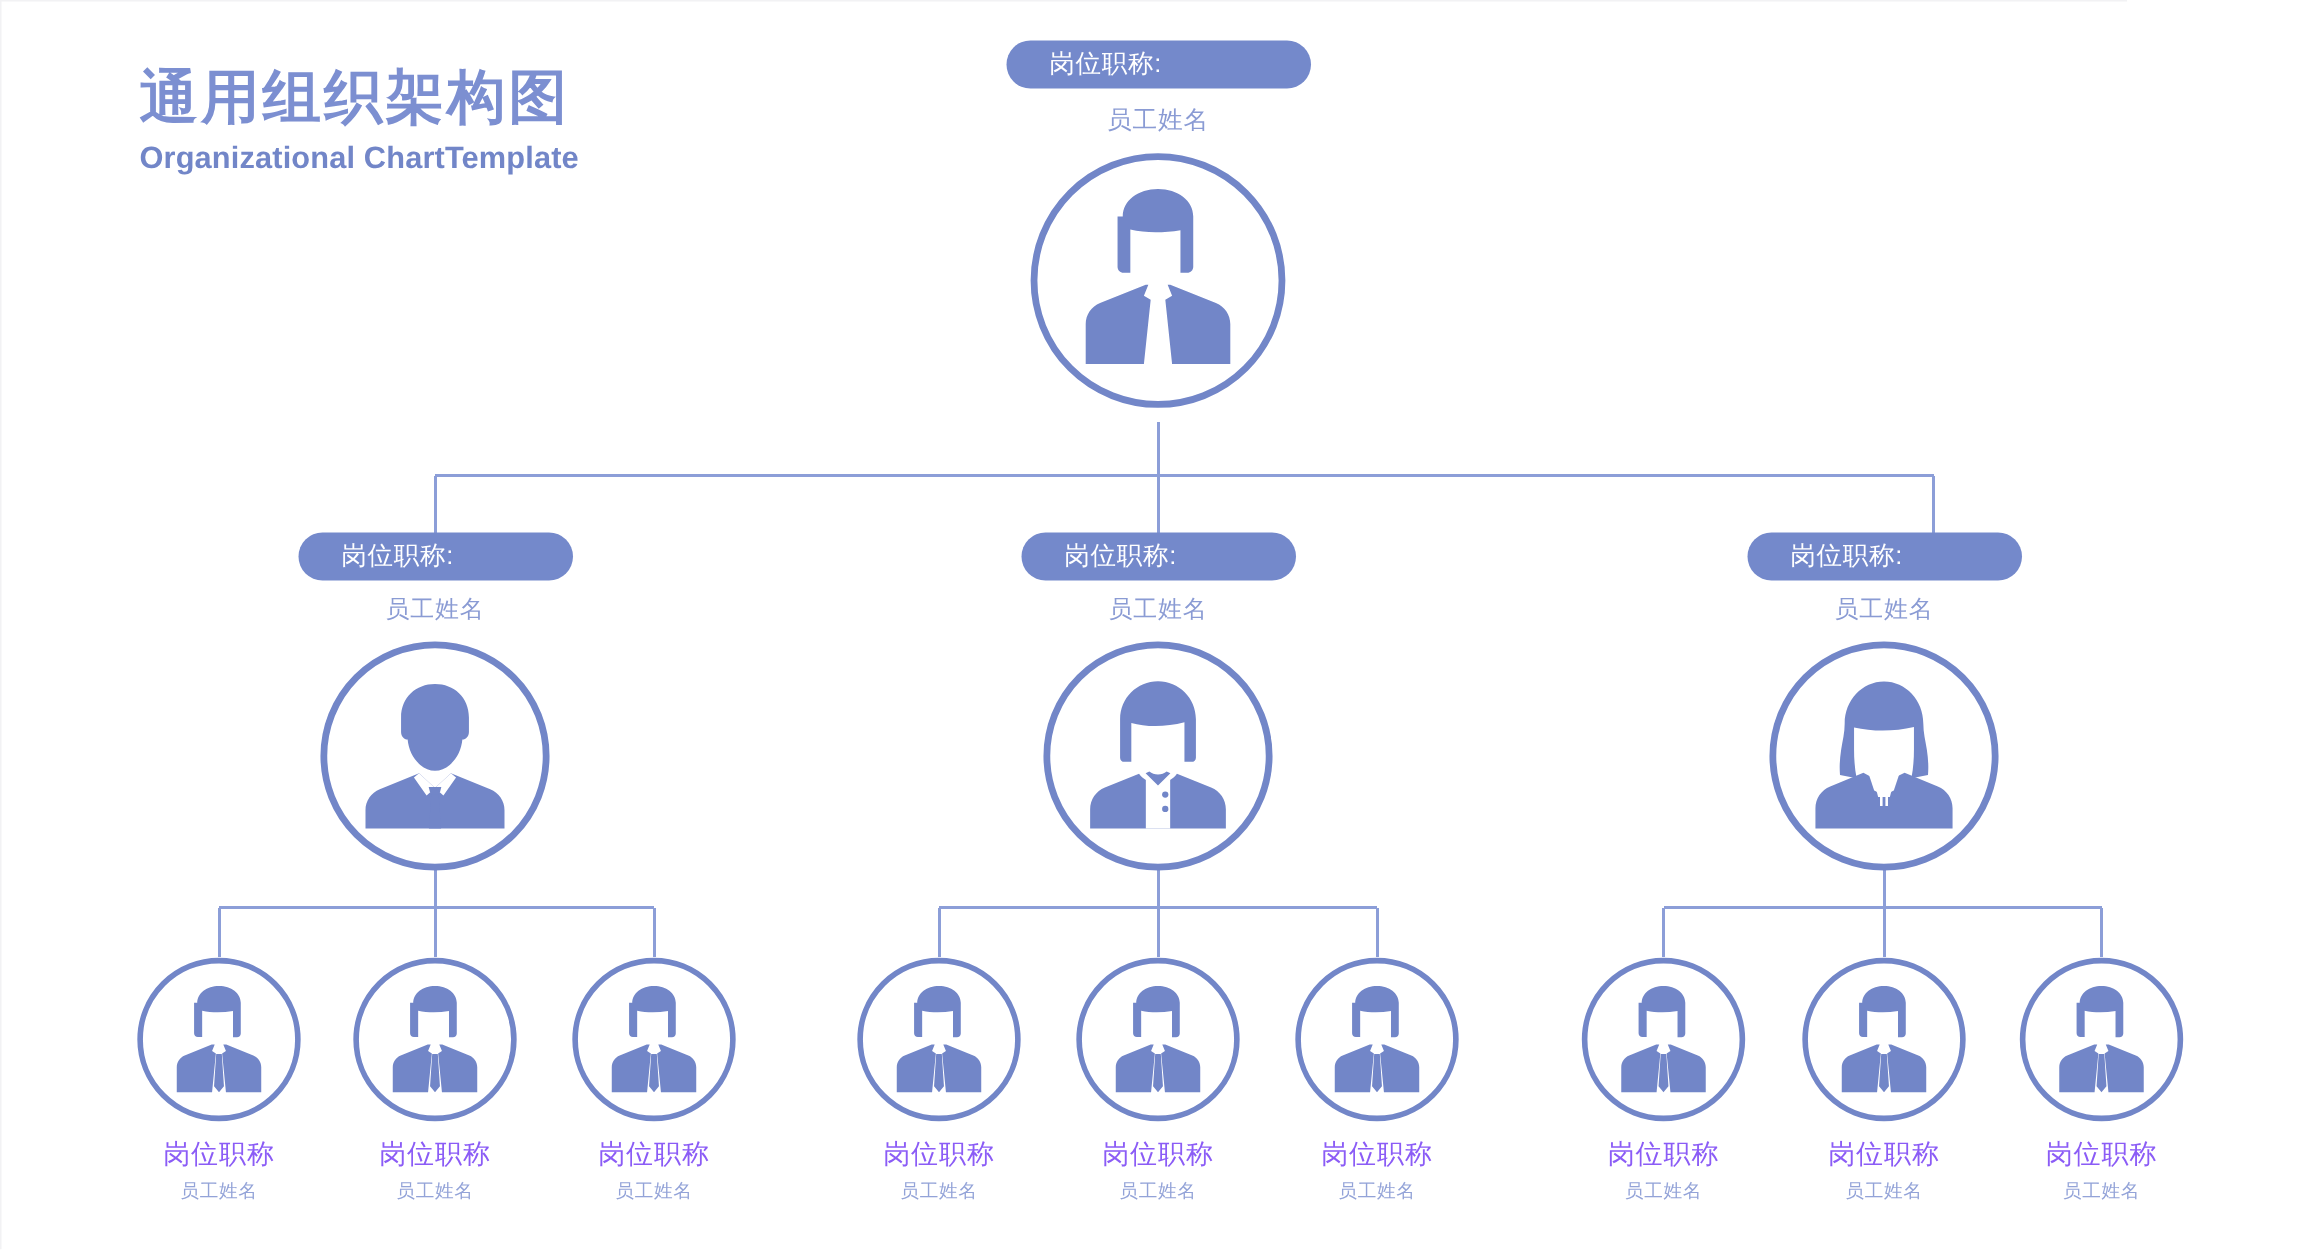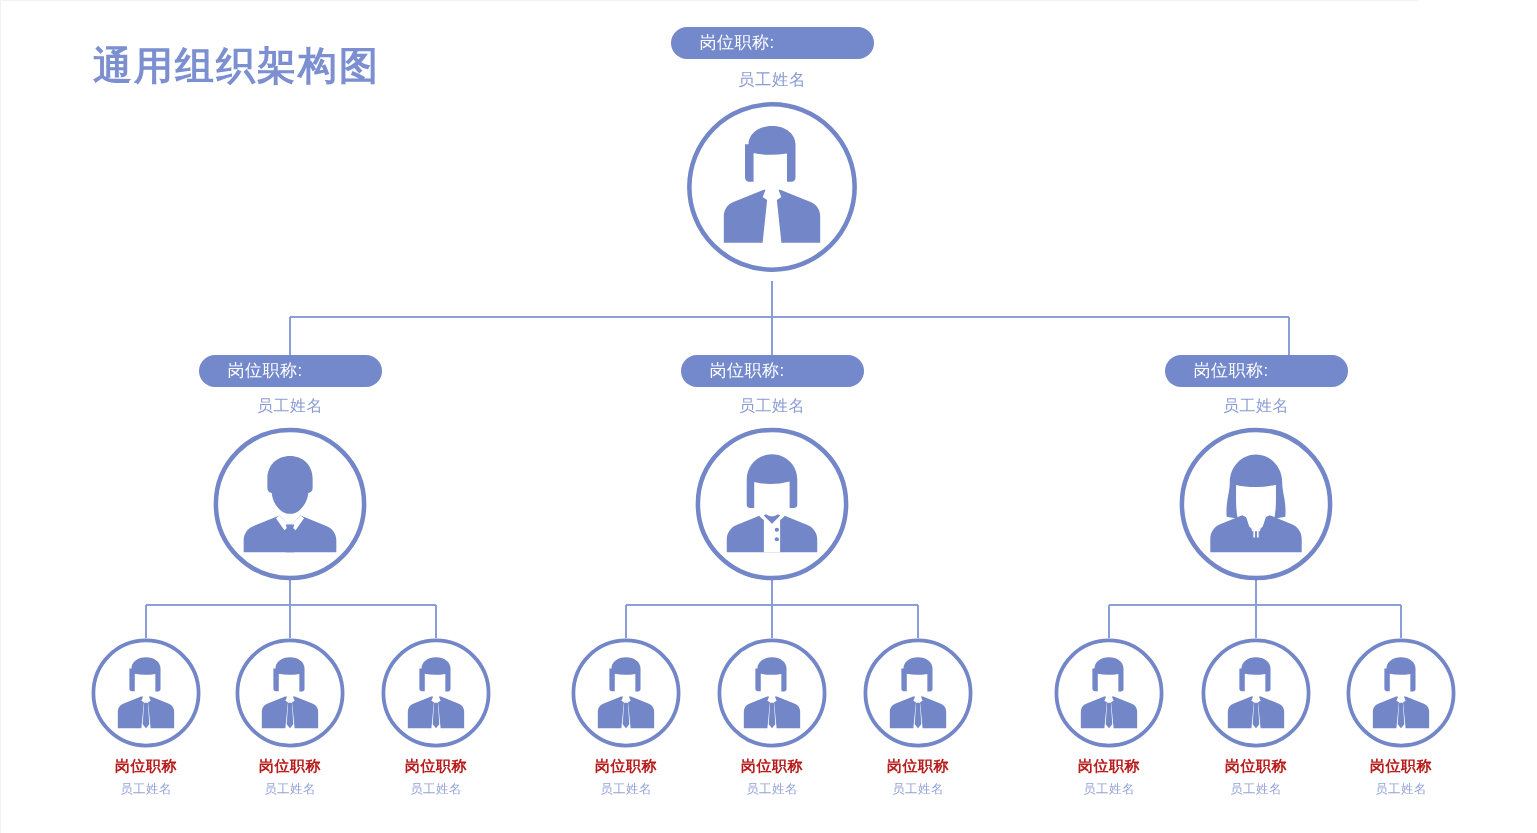--- a/index.html
+++ b/index.html
@@ -96,41 +96,42 @@
     margin: 9px auto 0;
     display: block;
   }
   .avatar-top { width: 174px; height: 174px; }
   .avatar-mid { width: 156px; height: 156px; }
   .avatar-leaf { width: 110px; height: 110px; margin-top: 0; }
 
   
   .leaf-title {
     margin-top: 9px;
-    font-size: 15px;
-    font-weight: bold;
-    color: #b91c1c;
+    font-size: 18px;
+    font-weight: normal;
+    color: #8b5cf6;
     letter-spacing: 0.6px;
     white-space: nowrap;
   }
   .leaf-name {
     margin-top: 5px;
     font-size: 12.5px;
     color: #93a3d8;
     letter-spacing: 0.4px;
     white-space: nowrap;
   }
 </style>
 </head>
 <body>
 
 <div class="page">
 
   <div class="title-block">
     <div class="title-cn">通用组织架构图</div>
+    <div class="title-en">Organizational ChartTemplate</div>
   </div>
 
   <svg class="connectors" viewBox="0 0 1537 833" width="1537" height="833">
     <g stroke="#8c9ed8" stroke-width="2" fill="none" shape-rendering="crispEdges">
 
       <line x1="771" y1="280" x2="771" y2="316"></line>
 
       <line x1="289" y1="316" x2="1288" y2="316"></line>
 
       <line x1="289" y1="316" x2="289" y2="356"></line>

